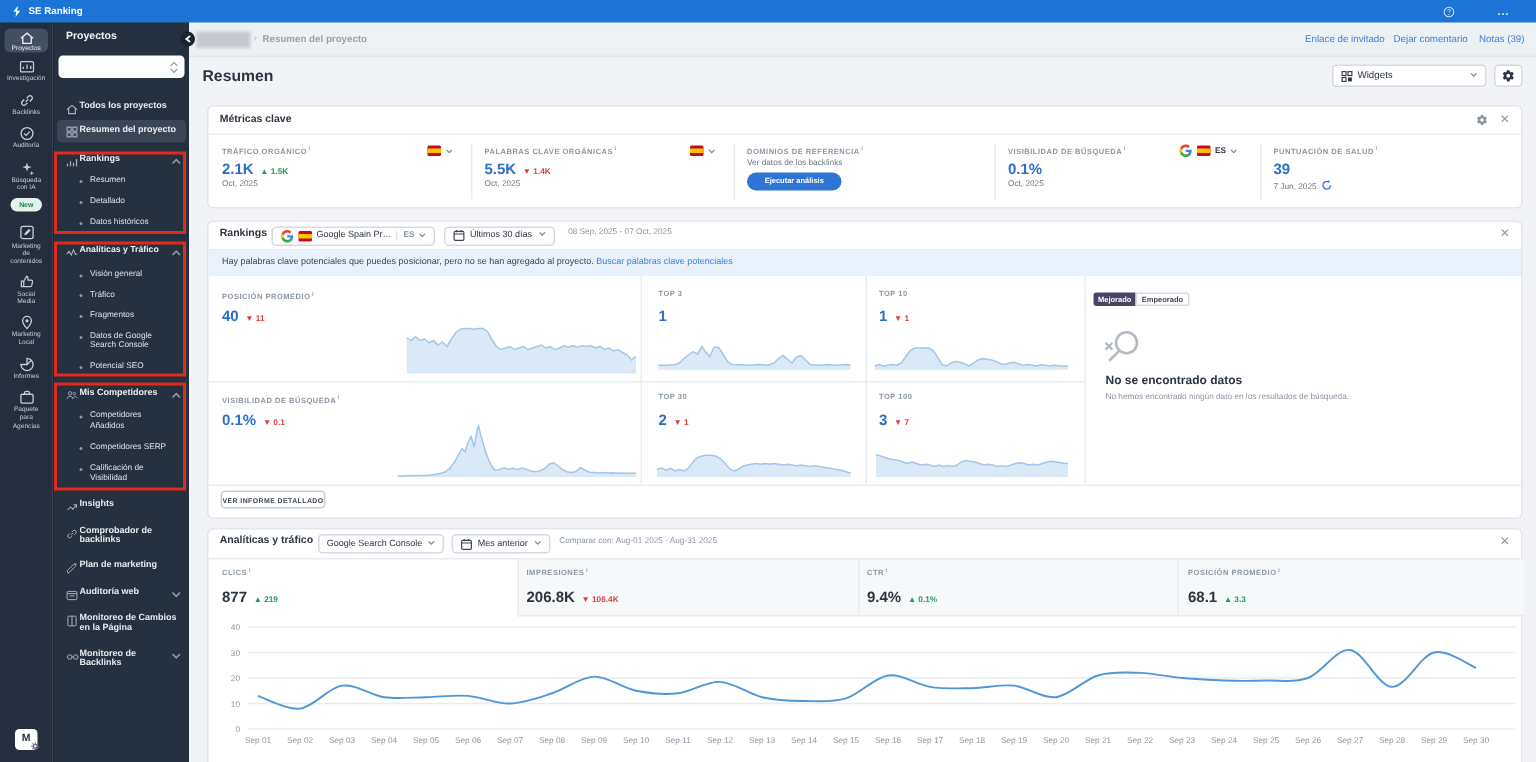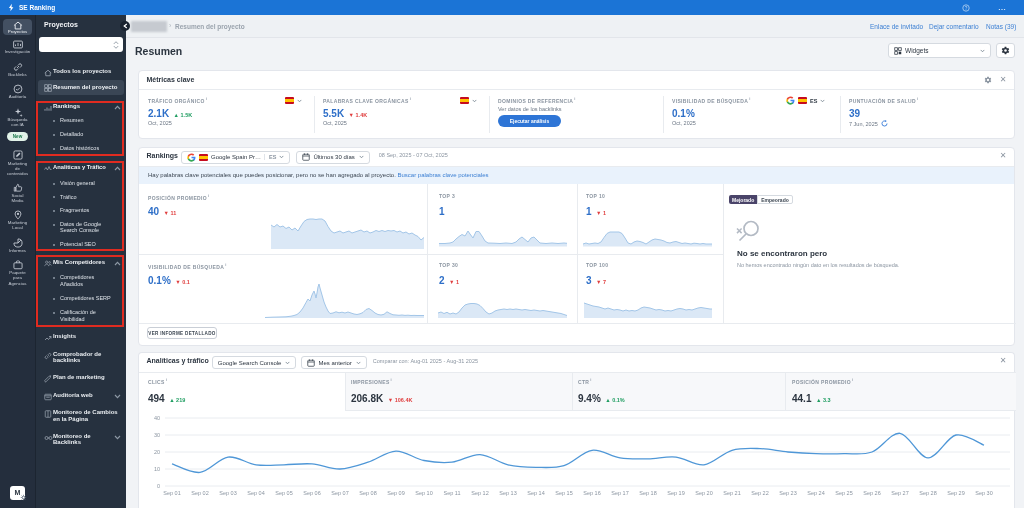--- a/index.html
+++ b/index.html
@@ -415,21 +415,21 @@
   </svg>
 <div class="a" style="left:729px;top:195px;display:flex;font-size:5px;font-weight:bold">
 <span style="background:#4a4469;color:#fff;border-radius:2px 0 0 2px;padding:1.5px 3px">Mejorado</span>
 <span style="background:#fff;color:#3c4652;border:1px solid #d5dae0;border-radius:0 2px 2px 0;padding:0.5px 3px">Empeorado</span>
   </div>
 <svg class="a" style="left:735px;top:219px" width="28" height="25" viewBox="0 0 28 25">
     <circle cx="16" cy="9.5" r="7" fill="none" stroke="#b3bac4" stroke-width="1.7"></circle>
     <path d="M11 15L4.5 21.5" stroke="#b3bac4" stroke-width="1.7"></path>
     <path d="M2 9.5l4.6 4.6M6.6 9.5L2 14.1" stroke="#b3bac4" stroke-width="1.5"></path>
   </svg>
-<span class="a" style="left:737px;top:249px;font-size:8px;font-weight:bold;color:#2c3540">No se encontraron pero</span>
+<span class="a" style="left:737px;top:249px;font-size:8px;font-weight:bold;color:#2c3540">No se encontrado datos</span>
 <span class="a" style="left:737px;top:262px;font-size:5.5px;color:#8b95a1">No hemos encontrado ningún dato en los resultados de búsqueda.</span>
 <div class="a" style="left:147px;top:327px;width:70px;height:12px;background:#fff;border:1px solid #c9ced6;border-radius:3px;font-size:4.6px;font-weight:bold;color:#3c4652;text-align:center;line-height:11px;letter-spacing:.3px;z-index:3">VER INFORME DETALLADO</div>
 <div class="card" style="top:352px;height:156px;border-bottom:none;border-radius:4px 4px 0 0">
 <div class="chead" style="height:19px;padding:0 7.5px;border-bottom:none">
 <span style="font-size:7px;font-weight:bold;color:#2c3540">Analíticas y tráfico</span>
 <div class="dd" style="position:static;margin-left:3px;height:13px;padding:0 5px">
 <span style="font-weight:normal">Google Search Console</span>
         <span style="margin-left:4px"><svg width="5" height="4" viewBox="0 0 7 5">
             <path d="M1 1l2.5 2.6L6 1" stroke="#7a8692" stroke-width="1.2" fill="none"></path>
           </svg></span>
@@ -447,27 +447,27 @@
       </div>
 <span style="margin-left:6px;font-size:5.5px;color:#8b95a1">Comparar con: Aug-01 2025 - Aug-31 2025</span>
 <span class="x" style="margin-left:auto">✕</span>
     </div>
 <div class="a" style="left:206px;top:19px;width:671px;height:39px;background:#f7f8fa;border-bottom:1px solid #e8ebef"></div>
 <div class="a" style="left:0;top:19px;width:877px;height:1px;background:#e8ebef"></div>
 <div class="a" style="left:206px;top:19px;height:39px;width:1px;background:#e8ebef"></div>
 <div class="a" style="left:433px;top:19px;height:39px;width:1px;background:#e8ebef"></div>
 <div class="a" style="left:646px;top:19px;height:39px;width:1px;background:#e8ebef"></div>
 <span class="a lbl" style="left:9px;top:24px">CLICS<span class="sup">i</span></span>
-    <span class="a" style="left:9px;top:34.5px"><span class="vald">494</span> <span class="up">▲ 219</span></span>
+    <span class="a" style="left:9px;top:34.5px"><span class="vald">877</span> <span class="up">▲ 219</span></span>
 <span class="a lbl" style="left:212px;top:24px">IMPRESIONES<span class="sup">i</span></span>
     <span class="a" style="left:212px;top:34.5px"><span class="vald">206.8K</span> <span class="dn">▼ 106.4K</span></span>
 <span class="a lbl" style="left:439px;top:24px">CTR<span class="sup">i</span></span>
     <span class="a" style="left:439px;top:34.5px"><span class="vald">9.4%</span> <span class="up">▲ 0.1%</span></span>
 <span class="a lbl" style="left:653px;top:24px">POSICIÓN PROMEDIO<span class="sup">i</span></span>
-    <span class="a" style="left:653px;top:34.5px"><span class="vald">44.1</span> <span class="up">▲ 3.3</span></span>
+    <span class="a" style="left:653px;top:34.5px"><span class="vald">68.1</span> <span class="up">▲ 3.3</span></span>
 </div>
 <svg class="a" style="left:138px;top:410px;z-index:2" width="877" height="98">
     <line x1="27" y1="8" x2="872" y2="8" stroke="#e9ecf0" stroke-width="1"></line>
     <text x="22" y="10" font-size="5.5" fill="#8b95a1" text-anchor="end" font-family="Liberation Sans">40</text>
     <line x1="27" y1="25" x2="872" y2="25" stroke="#e9ecf0" stroke-width="1"></line>
     <text x="22" y="27" font-size="5.5" fill="#8b95a1" text-anchor="end" font-family="Liberation Sans">30</text>
     <line x1="27" y1="42" x2="872" y2="42" stroke="#e9ecf0" stroke-width="1"></line>
     <text x="22" y="44" font-size="5.5" fill="#8b95a1" text-anchor="end" font-family="Liberation Sans">20</text>
     <line x1="27" y1="59" x2="872" y2="59" stroke="#e9ecf0" stroke-width="1"></line>
     <text x="22" y="61" font-size="5.5" fill="#8b95a1" text-anchor="end" font-family="Liberation Sans">10</text>

